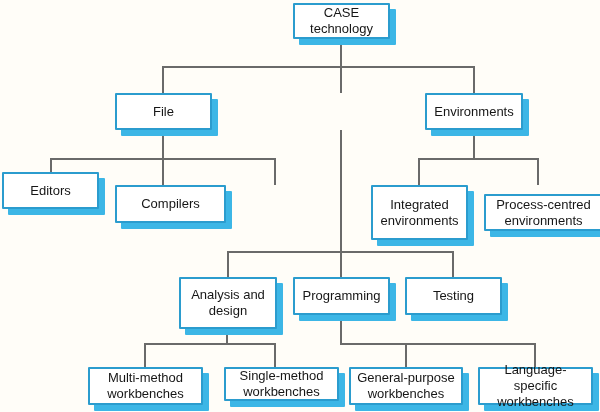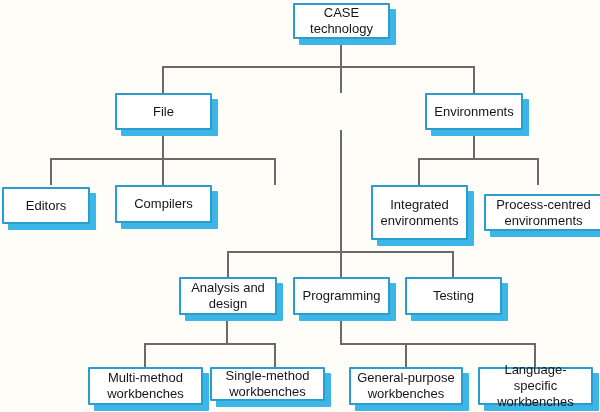--- a/index.html
+++ b/index.html
@@ -87,47 +87,47 @@
     <span>CASE technology</span>
   </div>
 
   <div class="node" style="left:115px;top:93px;width:97px;height:37px">
     <span>File</span>
   </div>
   <div class="node" style="left:425px;top:93px;width:98px;height:37px">
     <span>Environments</span>
   </div>
 
-  <div class="node" style="left:2px;top:187px;width:88px;height:37px">
+  <div class="node" style="left:2px;top:172px;width:97px;height:37px">
     <span>Editors</span>
   </div>
-  <div class="node" style="left:115px;top:185px;width:97px;height:38px">
+  <div class="node" style="left:115px;top:185px;width:111px;height:38px">
     <span>Compilers</span>
   </div>
   <div class="node" style="left:371px;top:185px;width:97px;height:55px">
     <span>Integrated environments</span>
   </div>
   <div class="node" style="left:484px;top:194px;width:119px;height:37px">
     <span>Process-centred environments</span>
   </div>
 
-  <div class="node" style="left:179px;top:277px;width:98px;height:38px">
+  <div class="node" style="left:179px;top:277px;width:98px;height:52px">
     <span>Analysis and design</span>
   </div>
   <div class="node" style="left:293px;top:277px;width:97px;height:38px">
     <span>Programming</span>
   </div>
   <div class="node" style="left:405px;top:277px;width:97px;height:38px">
     <span>Testing</span>
   </div>
 
   <div class="node" style="left:88px;top:367px;width:115px;height:38px">
     <span>Multi-method workbenches</span>
   </div>
-  <div class="node" style="left:210px;top:367px;width:115px;height:34px">
+  <div class="node" style="left:224px;top:367px;width:115px;height:34px">
     <span>Single-method workbenches</span>
   </div>
   <div class="node" style="left:349px;top:367px;width:114px;height:38px">
     <span>General-purpose workbenches</span>
   </div>
   <div class="node" style="left:478px;top:367px;width:115px;height:38px">
     <span>Language-specific workbenches</span>
   </div>
 
 </div>

